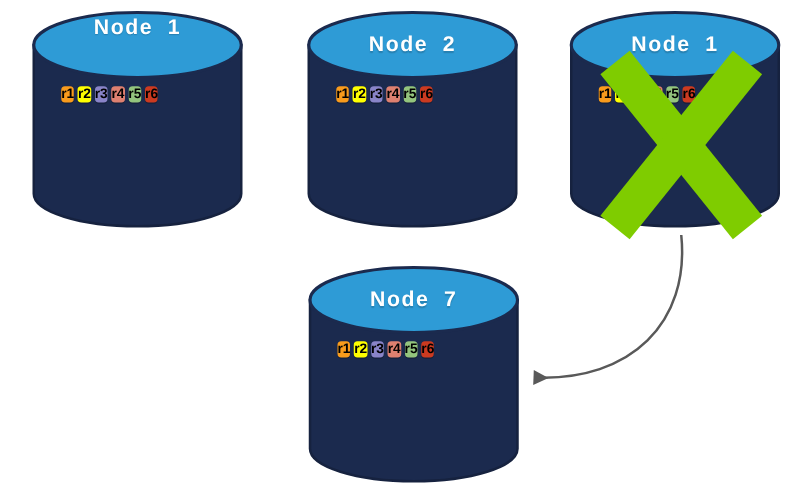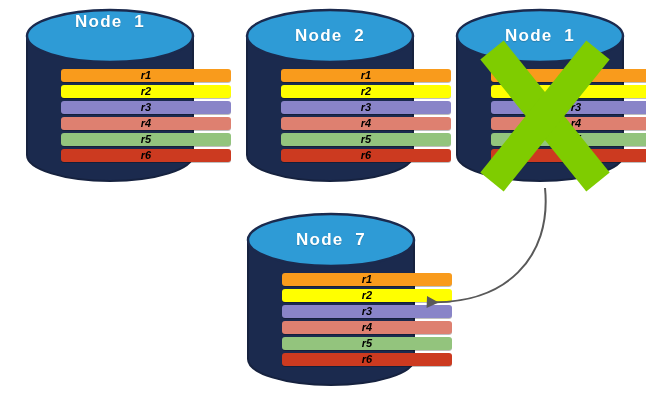--- a/index.html
+++ b/index.html
@@ -41,25 +41,24 @@
     font-weight: bold;
     font-size: 17px;
     letter-spacing: 1.2px;
     font-family: "Liberation Sans", sans-serif;
     white-space: pre;
     text-shadow: 0 1px 1px rgba(0,0,0,0.18);
     pointer-events: none;
   }
   .rows {
     position: absolute;
-    left: 12px;
+    left: 0;
     width: 100%;
     display: flex;
-    flex-direction: column;
-    font-style: italic;
+    flex-direction: row;
   }
   .row-bar {
     position: relative;
     border-radius: 3px;
     text-align: center;
     color: #000000;
     font-weight: bold;
     font-size: 11px;
     line-height: 13px;
     height: 13px;

